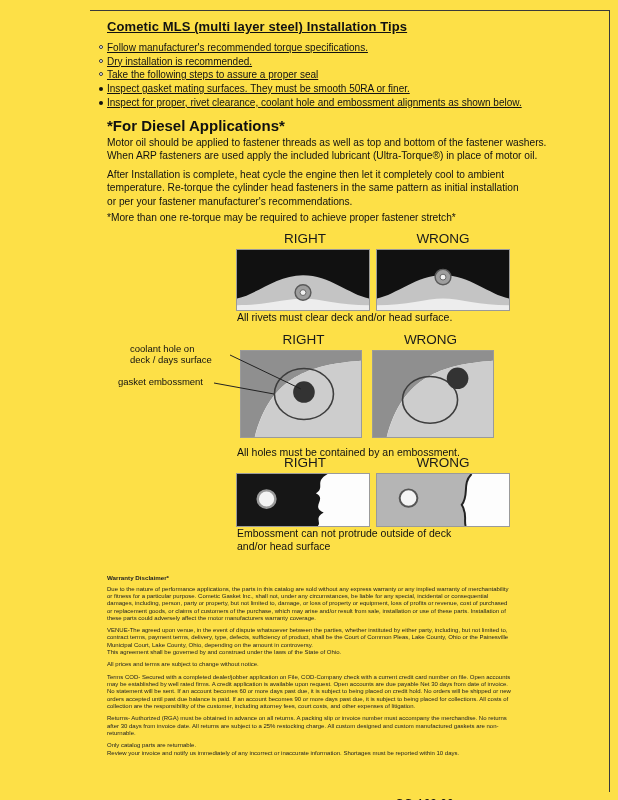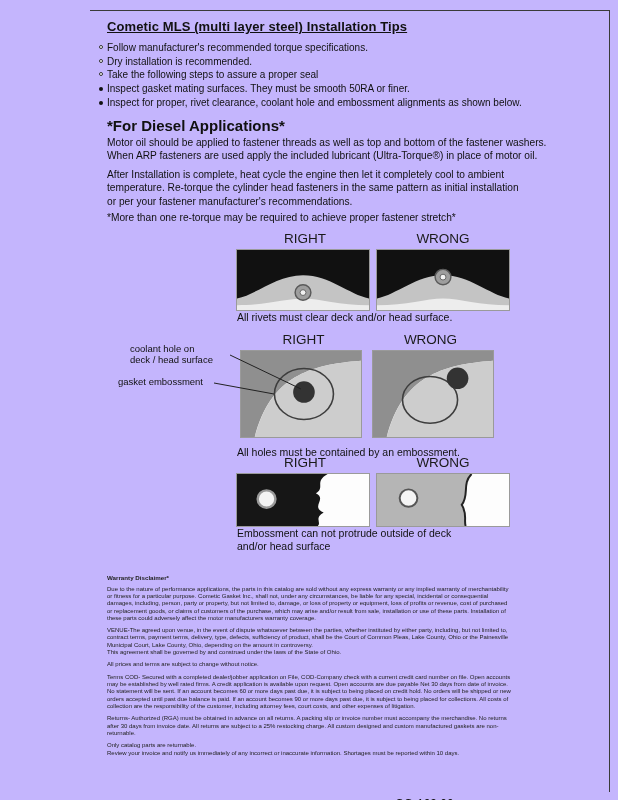--- a/index.html
+++ b/index.html
@@ -1,26 +1,26 @@
 <!DOCTYPE html>
 <html><head>
 <meta charset="utf-8">
 <style>
   * { margin:0; padding:0; box-sizing:border-box; }
   html,body { background:#ffffff; }
   .page {
-    position:relative; width:618px; height:800px; background:#c4b5fd;
+    position:relative; width:618px; height:800px; background:#fde047;
     font-family:"Liberation Sans", sans-serif; color:#111; overflow:hidden;
   }
   .border-top  { position:absolute; top:10px; left:90px; width:520px; height:1px; background:#3a3a3a; }
   .border-right{ position:absolute; top:10px; left:609px; width:1px; height:782px; background:#3a3a3a; }
 
   .title { position:absolute; top:19px; left:107px; font-size:13px; font-weight:bold; text-decoration:underline; letter-spacing:.1px; }
 
-  .tips { position:absolute; top:42px; left:99px; font-size:10px; line-height:1.22; }
+  .tips { position:absolute; top:42px; left:99px; font-size:10px; line-height:1.22;text-decoration:underline; }
   .tip { display:flex; align-items:flex-start; margin-bottom:1.5px; }
   .marker { flex:0 0 auto; display:inline-block; margin:3px 4px 0 0; }
   .marker.circle { width:4px; height:4px; border:1px solid #333; border-radius:50%; background:#fff; }
   .marker.dot    { width:4px; height:4px; border-radius:50%; background:#111; margin-top:4px; }
   .subtips { }
 
   .diesel-heading { position:absolute; top:117px; left:107px; font-size:15px; font-weight:bold; }
   .para { white-space:pre-line; font-size:10.2px; line-height:1.3; }
   .diesel-p1 { position:absolute; top:136px; left:107px; width:480px; }
   .diesel-p2 { position:absolute; top:168px; left:107px; width:480px; }
@@ -143,21 +143,21 @@
           <rect width="122" height="88" fill="#efefef"></rect>
           <path d="M0 0 H122 V10 C70 14 30 26 14 88 H0 Z" fill="#8f8f8f"></path>
           <path d="M122 10 C70 14 30 26 14 88 H122 Z" fill="#cdcdcd"></path>
           <ellipse cx="58" cy="50" rx="28" ry="24" fill="none" stroke="#3d3d3d" stroke-width="1.6"></ellipse>
           <circle cx="86" cy="28" r="11" fill="#333"></circle>
         </svg>
       </div>
     </div>
   </div>
   <div class="ptr-label label-coolant">coolant hole on
-deck / head surface</div>
+deck / days surface</div>
   <div class="ptr-label label-emboss">gasket embossment</div>
   <svg class="connectors">
     <line x1="230" y1="355" x2="301" y2="389" stroke="#222" stroke-width="1"></line>
     <line x1="214" y1="383" x2="274" y2="394" stroke="#222" stroke-width="1"></line>
   </svg>
   <div class="caption caption2">All holes must be contained by an embossment.</div>
 
   <div class="dg-row row3">
     <div class="dg-headers">
       <div class="dg-h">RIGHT</div>

